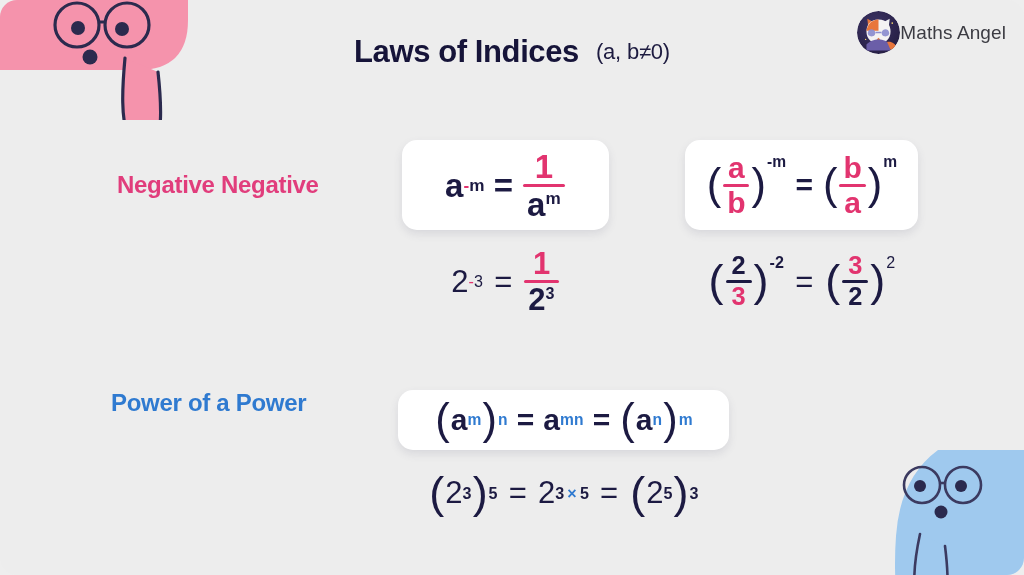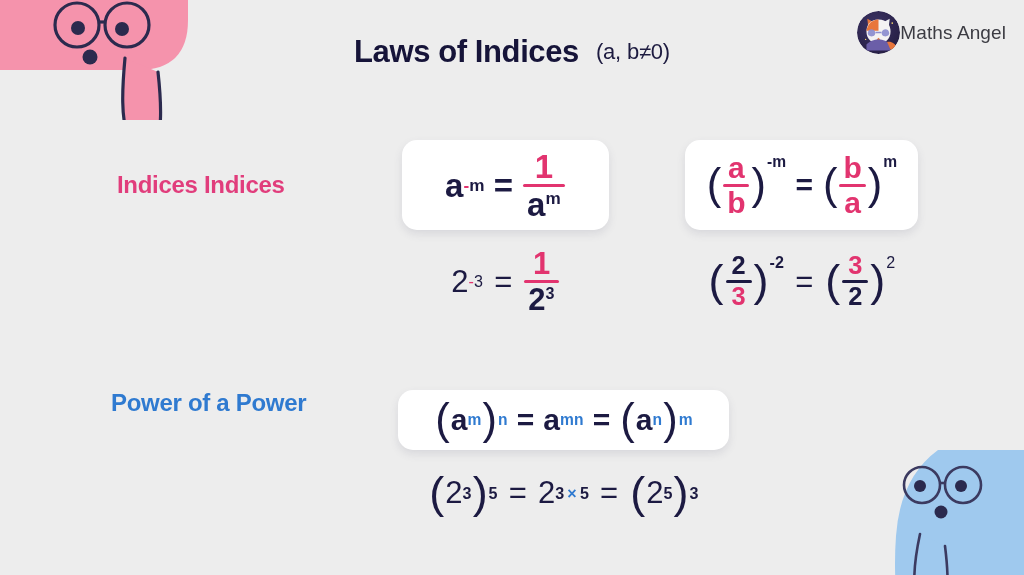--- a/index.html
+++ b/index.html
@@ -15,20 +15,21 @@
     position: relative;
   }
 
   #slide {
     position: absolute;
     inset: 0;
     width: 1024px;
     height: 575px;
     background: #ededed;
     overflow: hidden;
+    border-radius: 17px;
   }
 
   
   .blob-wrap { position: absolute; }
   .blob-tl { left: -60px; top: -60px; width: 250px; height: 180px; }
   .blob-br { right: -40px; bottom: -40px; width: 200px; height: 165px; }
 
   
   .title-row {
     position: absolute;
@@ -241,21 +242,21 @@
         <path d="M 50 62 l 4 4 l -4 4 l -4 -4 Z" fill="#e8763c"></path>
         <path d="M 22 78 C 28 70 40 66 50 66 C 60 66 72 70 78 78 L 78 92 L 22 92 Z" fill="#6b5ea8"></path>
         <path d="M 70 72 C 80 70 90 76 92 86 L 78 90 Z" fill="#e8763c"></path>
         <circle cx="82" cy="28" r="2" fill="#f7d56e"></circle>
         <circle cx="20" cy="66" r="1.6" fill="#f7d56e"></circle>
       </svg>
     </span>
     <span class="brand-name">Maths Angel</span>
   </div>
 
-  <div class="sec-label sec-label-neg">Indices Indices</div>
+  <div class="sec-label sec-label-neg">Negative Negative</div>
 
   <div class="card card-1">
     <div class="math m-lg">
       <span class="navy">a</span>
         <sup class="sup"><span class="pink">-</span><span class="navy">m</span></sup>
       <span class="op navy">=</span>
       <span class="frac">
         <span class="num pink">1</span>
         <span class="frac-bar bar-pink"></span>
         <span class="den navy"><span>a</span><sup class="sup">m</sup></span>

